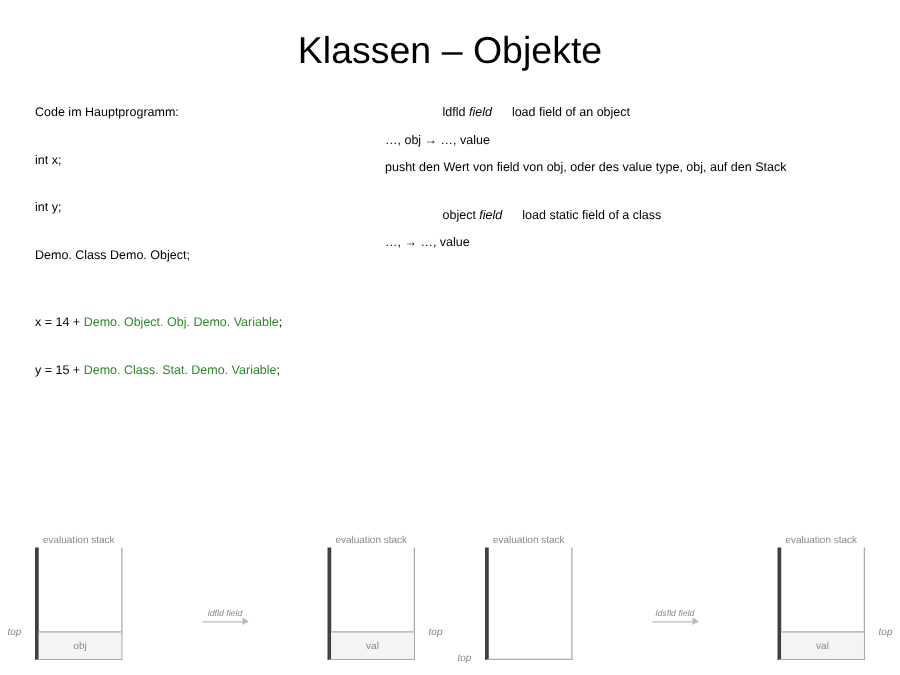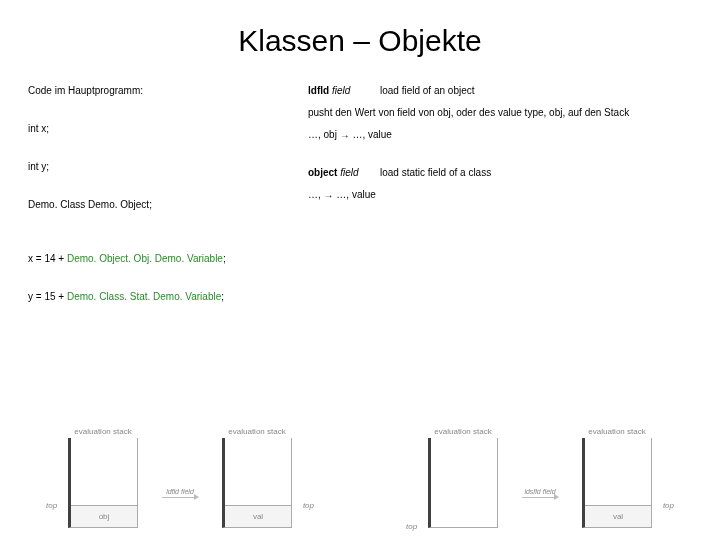--- a/index.html
+++ b/index.html
@@ -31,39 +31,40 @@
   .col-left {
     width: 280px;
     flex: 0 0 280px;
   }
   .col-right {
     flex: 1;
   }
   .row { margin-bottom: 4px; }
   .green { color: #2a8a2a; }
   .italic { font-style: italic; }
-  .bold { font-weight: bold; }
+  .bold { font-weight: normal; margin-left: 46px; }
   .instr-row { display: flex; gap: 16px; }
   .instr-name { min-width: 56px; }
   .spacer { height: 16px; }
 
   .diagrams {
     position: absolute;
     left: 0;
     right: 0;
     bottom: 12px;
     height: 180px;
     display: flex;
   }
   .diag-pair {
     position: relative;
     flex: 1;
     display: flex;
     align-items: flex-end;
     justify-content: center;
+    gap: 40px;
   }
   .stack-wrap {
     display: flex;
     flex-direction: column;
     align-items: center;
     margin: 0 24px;
     position: relative;
   }
   .stack-caption {
     font-size: 8px;
@@ -156,22 +157,22 @@
     <div class="row">
       <span>y = 15 + </span><span class="green">Demo. Class. Stat. Demo. Variable</span><span>;</span>
     </div>
   </div>
 
   <div class="col-right">
     <div class="row instr-row">
       <span class="instr-name"><span class="bold">ldfld</span> <span class="italic">field</span></span>
       <span>load field of an object</span>
     </div>
+    <div class="row">…, obj → …, value</div>
     <div class="row">pusht den Wert von field von obj, oder des value type, obj, auf den Stack</div>
-    <div class="row">…, obj → …, value</div>
     <div class="spacer"></div>
     <div class="row instr-row">
       <span class="instr-name"><span class="bold">object</span> <span class="italic">field</span></span>
       <span>load static field of a class</span>
     </div>
     <div class="row">…, → …, value</div>
   </div>
 </div>
 
 <div class="diagrams">

